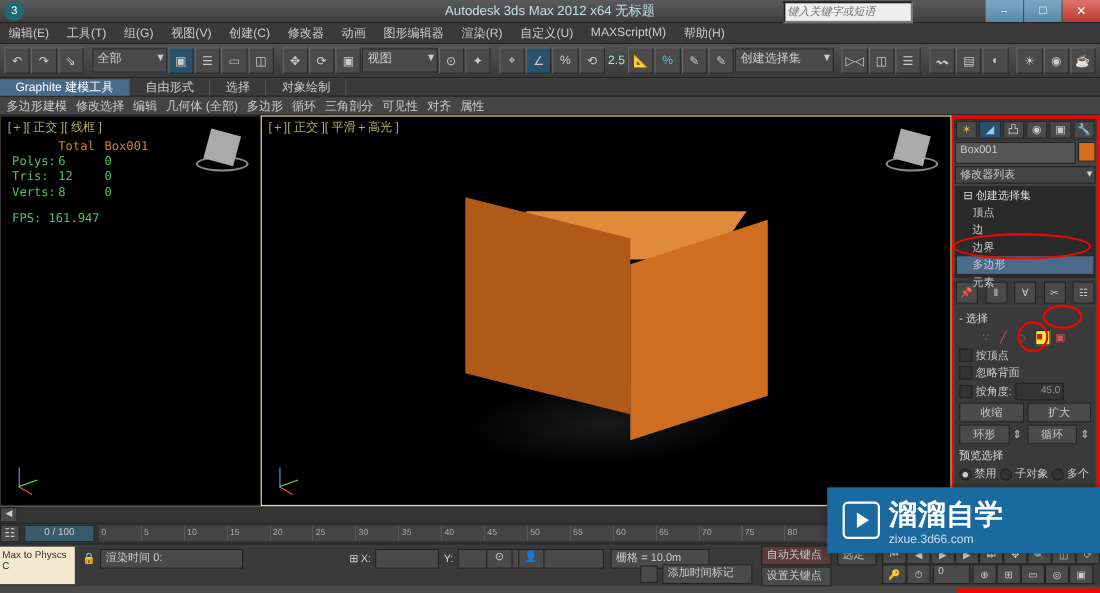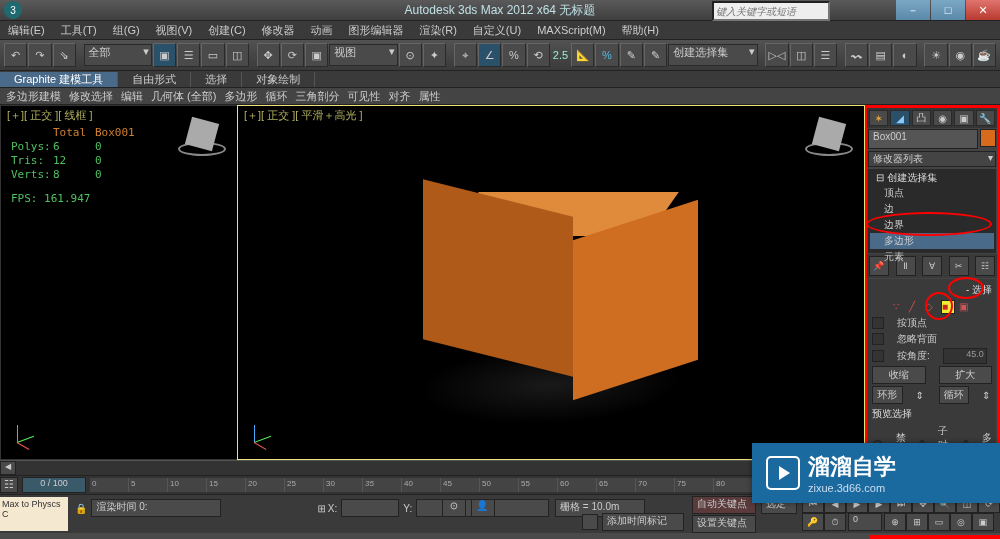--- a/index.html
+++ b/index.html
@@ -75,22 +75,22 @@
   .cmd-drop{height:16px;background:#444;border:1px solid #222;margin:1px;padding:0 4px;position:relative}
   .cmd-drop::after{content:"▾";position:absolute;right:2px}
   .mod-stack{background:#2a2a2a;margin:1px;padding:2px;height:80px;color:#ccc}
   .mod-stack .item{padding:1px 2px 1px 14px;position:relative}
   .mod-stack .grp{padding-left:6px;color:#ddd}
   .mod-stack .sel{background:#4a6a8a}
   .red-circ{position:absolute;border:2px solid red;border-radius:50%}
   .mod-btns{display:flex;justify-content:space-between;padding:2px;background:#3a3a3a}
   .mod-btns div{width:18px;height:18px;background:#4a4a4a;border:1px solid #222;font-size:9px;display:flex;align-items:center;justify-content:center}
   .rollout{background:#3a3a3a;margin:1px;padding:2px}
-  .rollout .hdr{text-align:right;padding:2px;color:#ddd}
-  .rollout .row{display:flex;align-items:center;padding:1px 2px;gap:13px}
+  .rollout .hdr{text-align:left;padding:2px;color:#ddd}
+  .rollout .row{display:flex;align-items:center;padding:1px 2px;gap:3px}
   .rollout .chk{width:10px;height:10px;border:1px solid #222;background:#333}
   .rollout .sq{width:12px;height:12px}
   .rollout .btn{flex:1;text-align:center;background:#4a4a4a;border:1px solid #222;padding:1px 0}
   .rollout .spn{width:38px;height:14px;background:#333;border:1px solid #222;text-align:right;font-size:9px;color:#999;padding:0 2px}
   .rollout .rad{width:9px;height:9px;border-radius:50%;border:1px solid #222;background:#333}
   .rollout .rad.on::after{content:"";display:block;width:5px;height:5px;background:#ccc;border-radius:50%;margin:2px}
   
   
   .timeline-wrap{height:18px;background:#333;display:flex;align-items:center;border-top:1px solid #222}
   .time-slider{flex:0 0 62px;height:14px;background:#3a5a6a;border:1px solid #222;text-align:center;font-size:9px;color:#ccc;margin:0 4px}
@@ -108,21 +108,21 @@
   .status-2 .line2{display:flex;align-items:center;gap:2px;margin-top:2px}
   .status-right{position:absolute;right:0;top:0;height:38px;display:flex;flex-direction:column}
   .status-right .r1{display:flex;height:18px}
   .status-right .r2{display:flex;height:18px}
   .status-right .btn{width:20px;height:16px;background:#4a4a4a;border:1px solid #222;font-size:9px;display:flex;align-items:center;justify-content:center}
   
   
   .watermark{position:absolute;right:0;bottom:36px;width:220px;height:60px;background:#1a6aa0;display:flex;align-items:center;gap:8px;padding:0 14px;color:#fff;box-shadow:0 0 6px rgba(0,0,0,.4)}
   .watermark .play{width:30px;height:30px;border:2px solid #fff;border-radius:5px;display:flex;align-items:center;justify-content:center}
   .watermark .play::after{content:"";border-left:11px solid #fff;border-top:7px solid transparent;border-bottom:7px solid transparent;margin-left:3px}
-  .watermark .big{font-size:22px;font-weight:bold}
+  .watermark .big{font-size:26px;font-weight:bold}
   .watermark .small{font-size:11px;color:#cde}
   .red-corner{position:absolute;right:0;bottom:0;width:130px;height:4px;background:red}
 </style>
 </head>
 <body>
 
 <div class="app">
 
   <div class="title-bar">
     <div class="logo">3</div>

